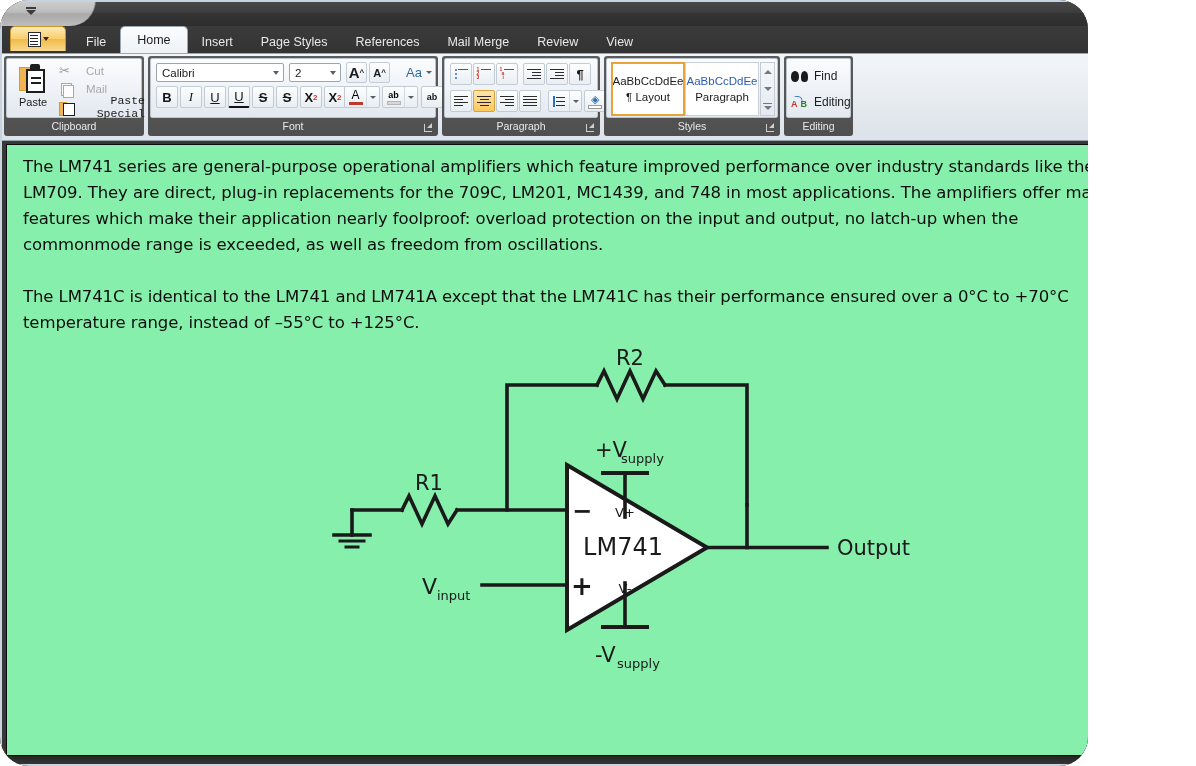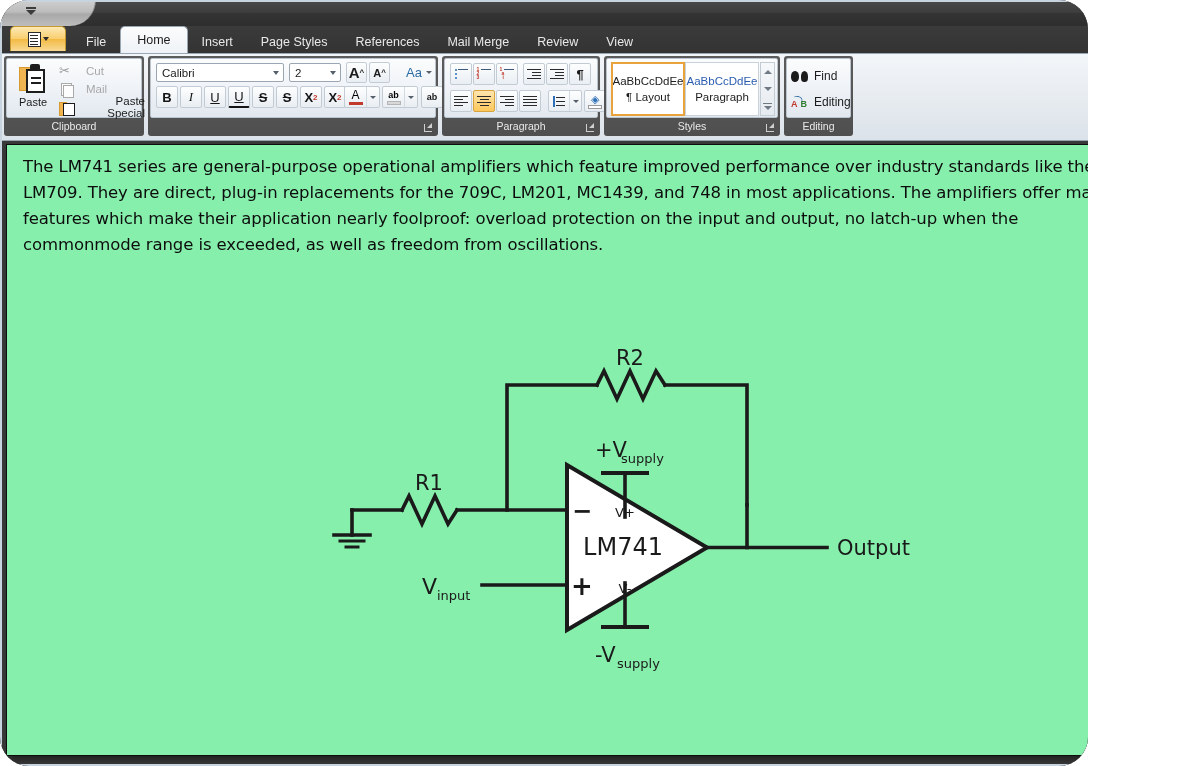--- a/index.html
+++ b/index.html
@@ -370,21 +370,21 @@
           <span class="paste-label">Paste</span>
         </div>
         <div class="cb-item disabled" style="top:3px;">
           <span class="mini-ico ico-scissors"></span>
           <span>Cut</span>
         </div>
         <div class="cb-item disabled" style="top:21px;">
           <span class="mini-ico ico-copy"></span>
           <span>Mail</span>
         </div>
-        <div class="cb-item enabled" style="top:39px;">
+        <div class="cb-item enabled" style="top:39px;font-family:Liberation Mono, monospace;">
           <span class="mini-ico ico-pastesp"></span>
           <span>Paste Special</span>
         </div>
       </div>
       <div class="group-label">Clipboard</div>
     </div>
 
     <div class="group" id="g-font">
       <div class="group-inner">
         <div class="fontname-box">
@@ -452,20 +452,21 @@
             <span class="underline-bar" style="background:#d8d8d8;border:1px solid #b5b5b5;height:4px;"></span>
           </span>
           <span class="split-caret">
                 <span class="caret-sm"></span>
               </span>
         </div>
         <div class="fbtn" style="position:absolute;left:270px;top:27px;width:22px;flex-direction:column;">
           <span style="font-size:9px;font-weight:bold;line-height:9px;">ab</span>
         </div>
       </div>
+      <div class="group-label">Font</div>
       <div class="dlg-launcher"></div>
     </div>
 
     <div class="group" id="g-paragraph">
       <div class="group-inner">
         <div class="prow" style="left:5px;top:4px;">
           <div class="pbtn">
             <span class="lines3 bullets">
                   <b></b>
                   <b></b>
@@ -627,20 +628,21 @@
     <div class="ribbon-collapse">
       <span class="chev-up"></span>
     </div>
    </div>
   </div>
 
   <div class="doc-area">
     <div class="page">
       <div class="doc-body">
         <p class="doc-p">The LM741 series are general-purpose operational amplifiers which feature improved performance over industry standards like the LM709. They are direct, plug-in replacements for the 709C, LM201, MC1439, and 748 in most applications. The amplifiers offer many features which make their application nearly foolproof: overload protection on the input and output, no latch-up when the commonmode range is exceeded, as well as freedom from oscillations.</p>
+        <p class="doc-p">The LM741C is identical to the LM741 and LM741A except that the LM741C has their performance ensured over a 0°C to +70°C temperature range, instead of –55°C to +125°C.</p>
       </div>
 
       <div class="circuit-wrap">
         <svg width="620" height="340" viewBox="0 0 620 340" xmlns="http://www.w3.org/2000/svg">
           <g fill="none" stroke="#1a1a1a" stroke-width="3.6" stroke-linecap="square">
 
             <path d="M200 165 L200 40 L290 40"></path>
 
             <path d="M290 40 L297 26 L310 54 L323 26 L336 54 L349 26 L358 40" stroke-width="3.6"></path>
             <path d="M358 40 L440 40 L440 160"></path>

